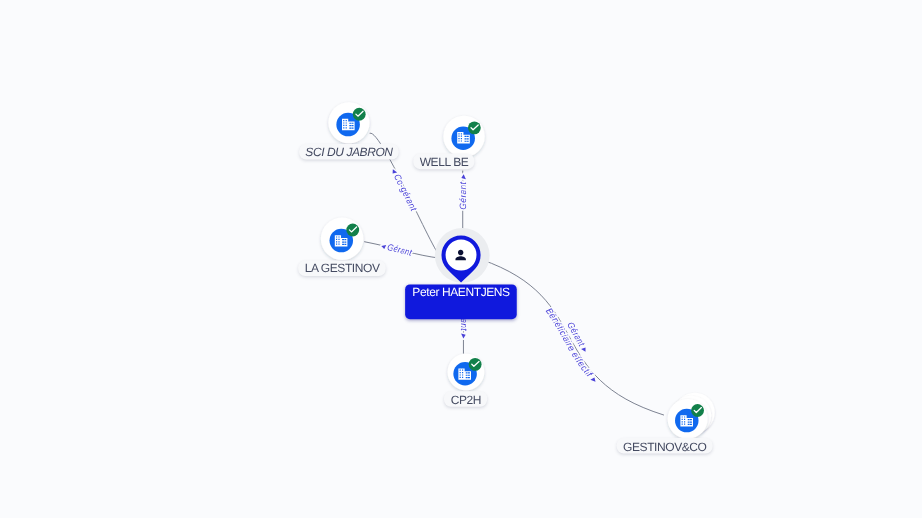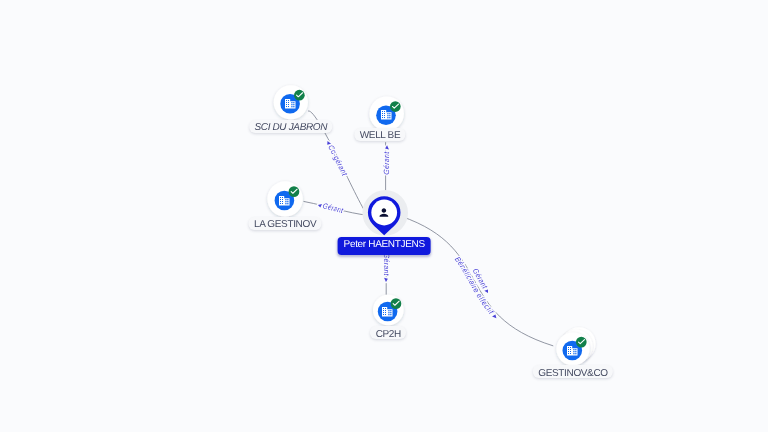--- a/index.html
+++ b/index.html
@@ -11,21 +11,21 @@
   svg.layer{position:absolute;left:0;top:0;width:768px;height:432px;overflow:visible;
      will-change:transform;transform:translateZ(0);}
   #labels{will-change:transform;transform:translateZ(0);}
   .nodelabel > span{position:relative;top:1.3px;}
   .nodelabel{position:absolute;transform:translate(-50%,0);
      background:#f7f8fa;border-radius:6px;
      color:#444a61;font-size:10px;letter-spacing:-0.35px;line-height:13px;
      box-sizing:border-box;height:13px;padding:0 5.4px;white-space:nowrap;
      box-shadow:0 1.2px 2.6px rgba(40,50,80,.15);}
   .nodelabel.sel{background:#1019dd;color:#fff;font-size:10px;letter-spacing:-0.33px;
-     border-radius:4px;box-sizing:border-box;height:18px;line-height:12px;padding:1.3px 5.8px 0;
+     border-radius:4px;box-sizing:border-box;height:29px;line-height:12px;padding:1.3px 5.8px 0;
      box-shadow:0 1.2px 2.6px rgba(20,20,120,.30);}
 </style>
 </head>
 <body>
 
 <div id="stage" style="background: rgb(250, 251, 253);">
   <svg class="layer" id="edgelayer" viewBox="0 0 768 432">
       <g>
         <path d="M 308 111.1 C 318.1 106.4 367.2 226.5 369.4 215.1" fill="none" stroke="#767c8c" stroke-width="0.8" id="path-e-sci"></path>
       </g>
@@ -118,19 +118,19 @@
         <circle cx="385.2" cy="212.8" r="22.82" fill="#ebedf0"></circle>
         <path d="M 384.2 235.32 C 374.42 225.86599999999999 367.9 221.954 367.9 212.5 A 16.3 16.3 0 1 1 400.5 212.5 C 400.5 221.954 393.97999999999996 225.86599999999999 384.2 235.32 Z" fill="#1019dd"></path>
         <circle cx="384.2" cy="212.5" r="12.877" fill="#ffffff"></circle>
         <g transform="translate(377.38,205.98) scale(0.5433333333333333)">
           <path fill="#0b1033" d="M12 12.4c2.32 0 4.2-1.88 4.2-4.2S14.32 4 12 4 7.8 5.88 7.8 8.2s1.88 4.2 4.2 4.2zM12 14.1c-3.15 0-8 1.62-8 4.5V20h16v-1.4c0-2.88-4.85-4.5-8-4.5z"></path>
         </g>
       </g>
     </svg>
   <div id="labels">
       <div class="nodelabel" style="left: 290.8px; top: 119.8px; font-style: italic;"><span>SCI DU JABRON</span></div>
-      <div class="nodelabel" style="left: 380px; top: 127.5px;"><span>WELL BE</span></div>
+      <div class="nodelabel" style="left: 370px; top: 127.5px;"><span>WELL BE</span></div>
       <div class="nodelabel" style="left: 285.1px; top: 216.9px;"><span>LA GESTINOV</span></div>
       <div class="nodelabel" style="left: 388.3px; top: 326.4px; text-align: center;"><span>CP2H</span></div>
-      <div class="nodelabel" style="left: 573px; top: 365.4px;"><span>GESTINOV&amp;CO</span></div>
+      <div class="nodelabel" style="left: 554px; top: 365.4px;"><span>GESTINOV&amp;CO</span></div>
       <div class="nodelabel sel" style="left: 384.2px; top: 236.7px;"><span>Peter HAENTJENS</span></div>
     </div>
 </div>
 
 </body></html>

